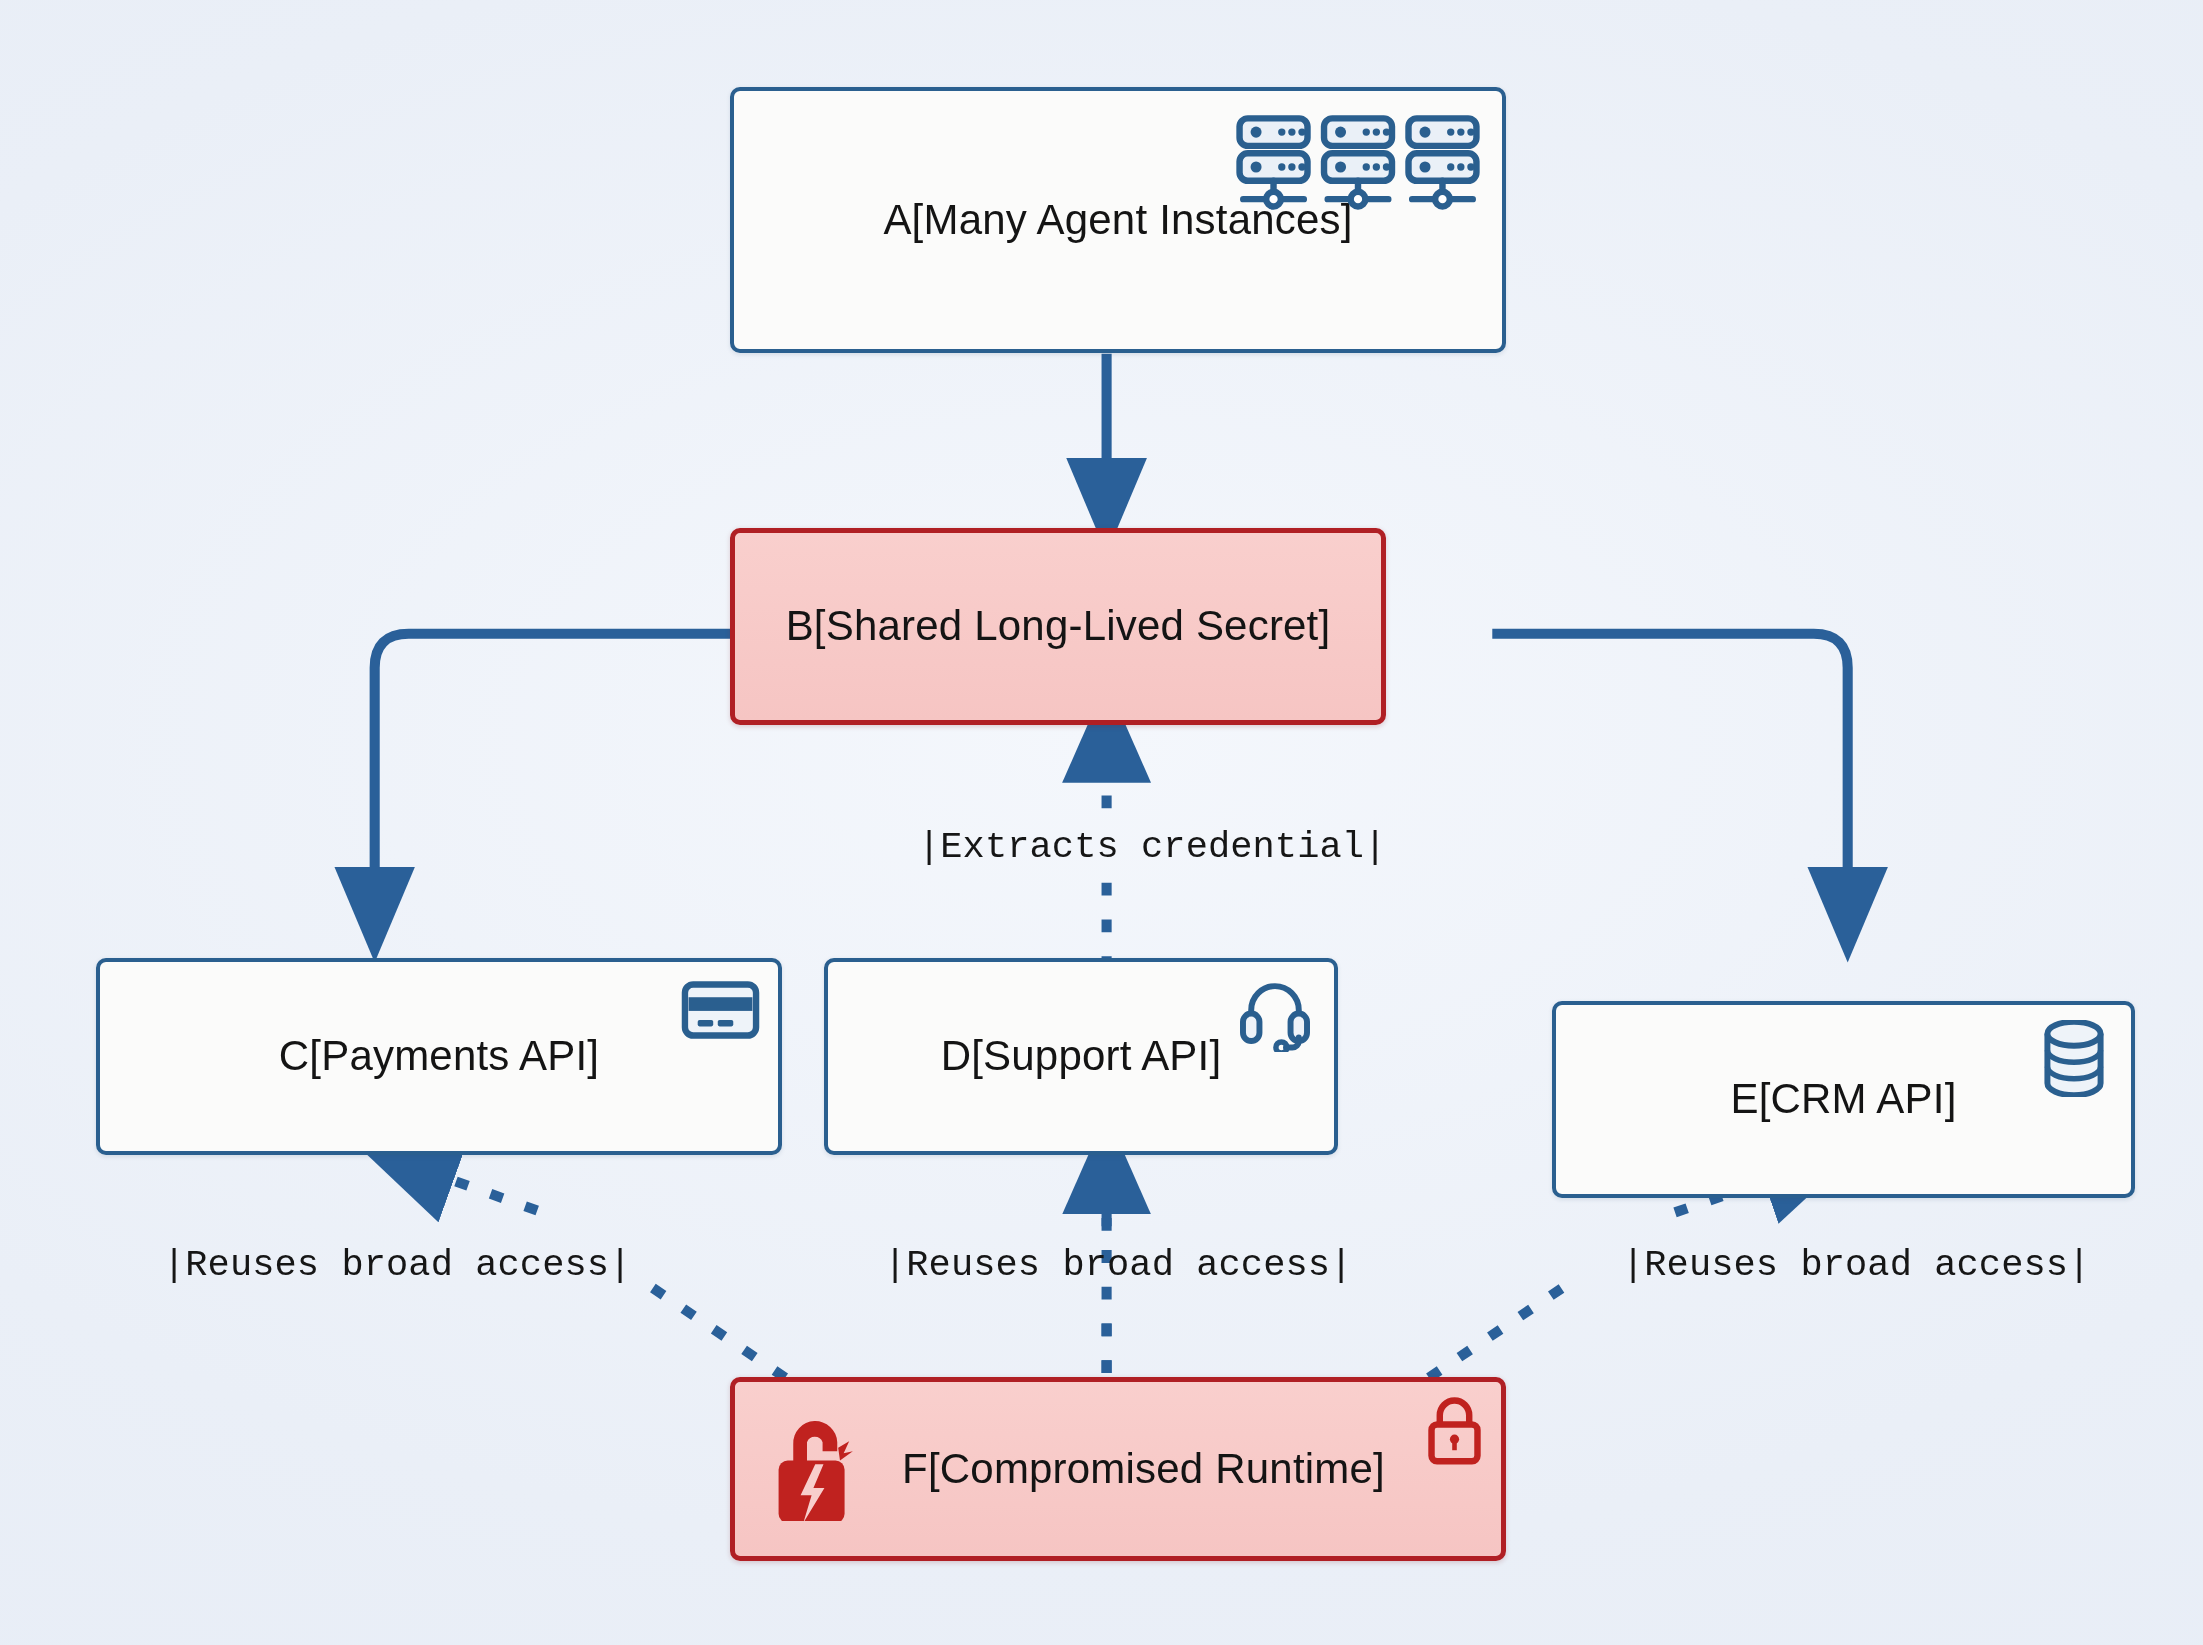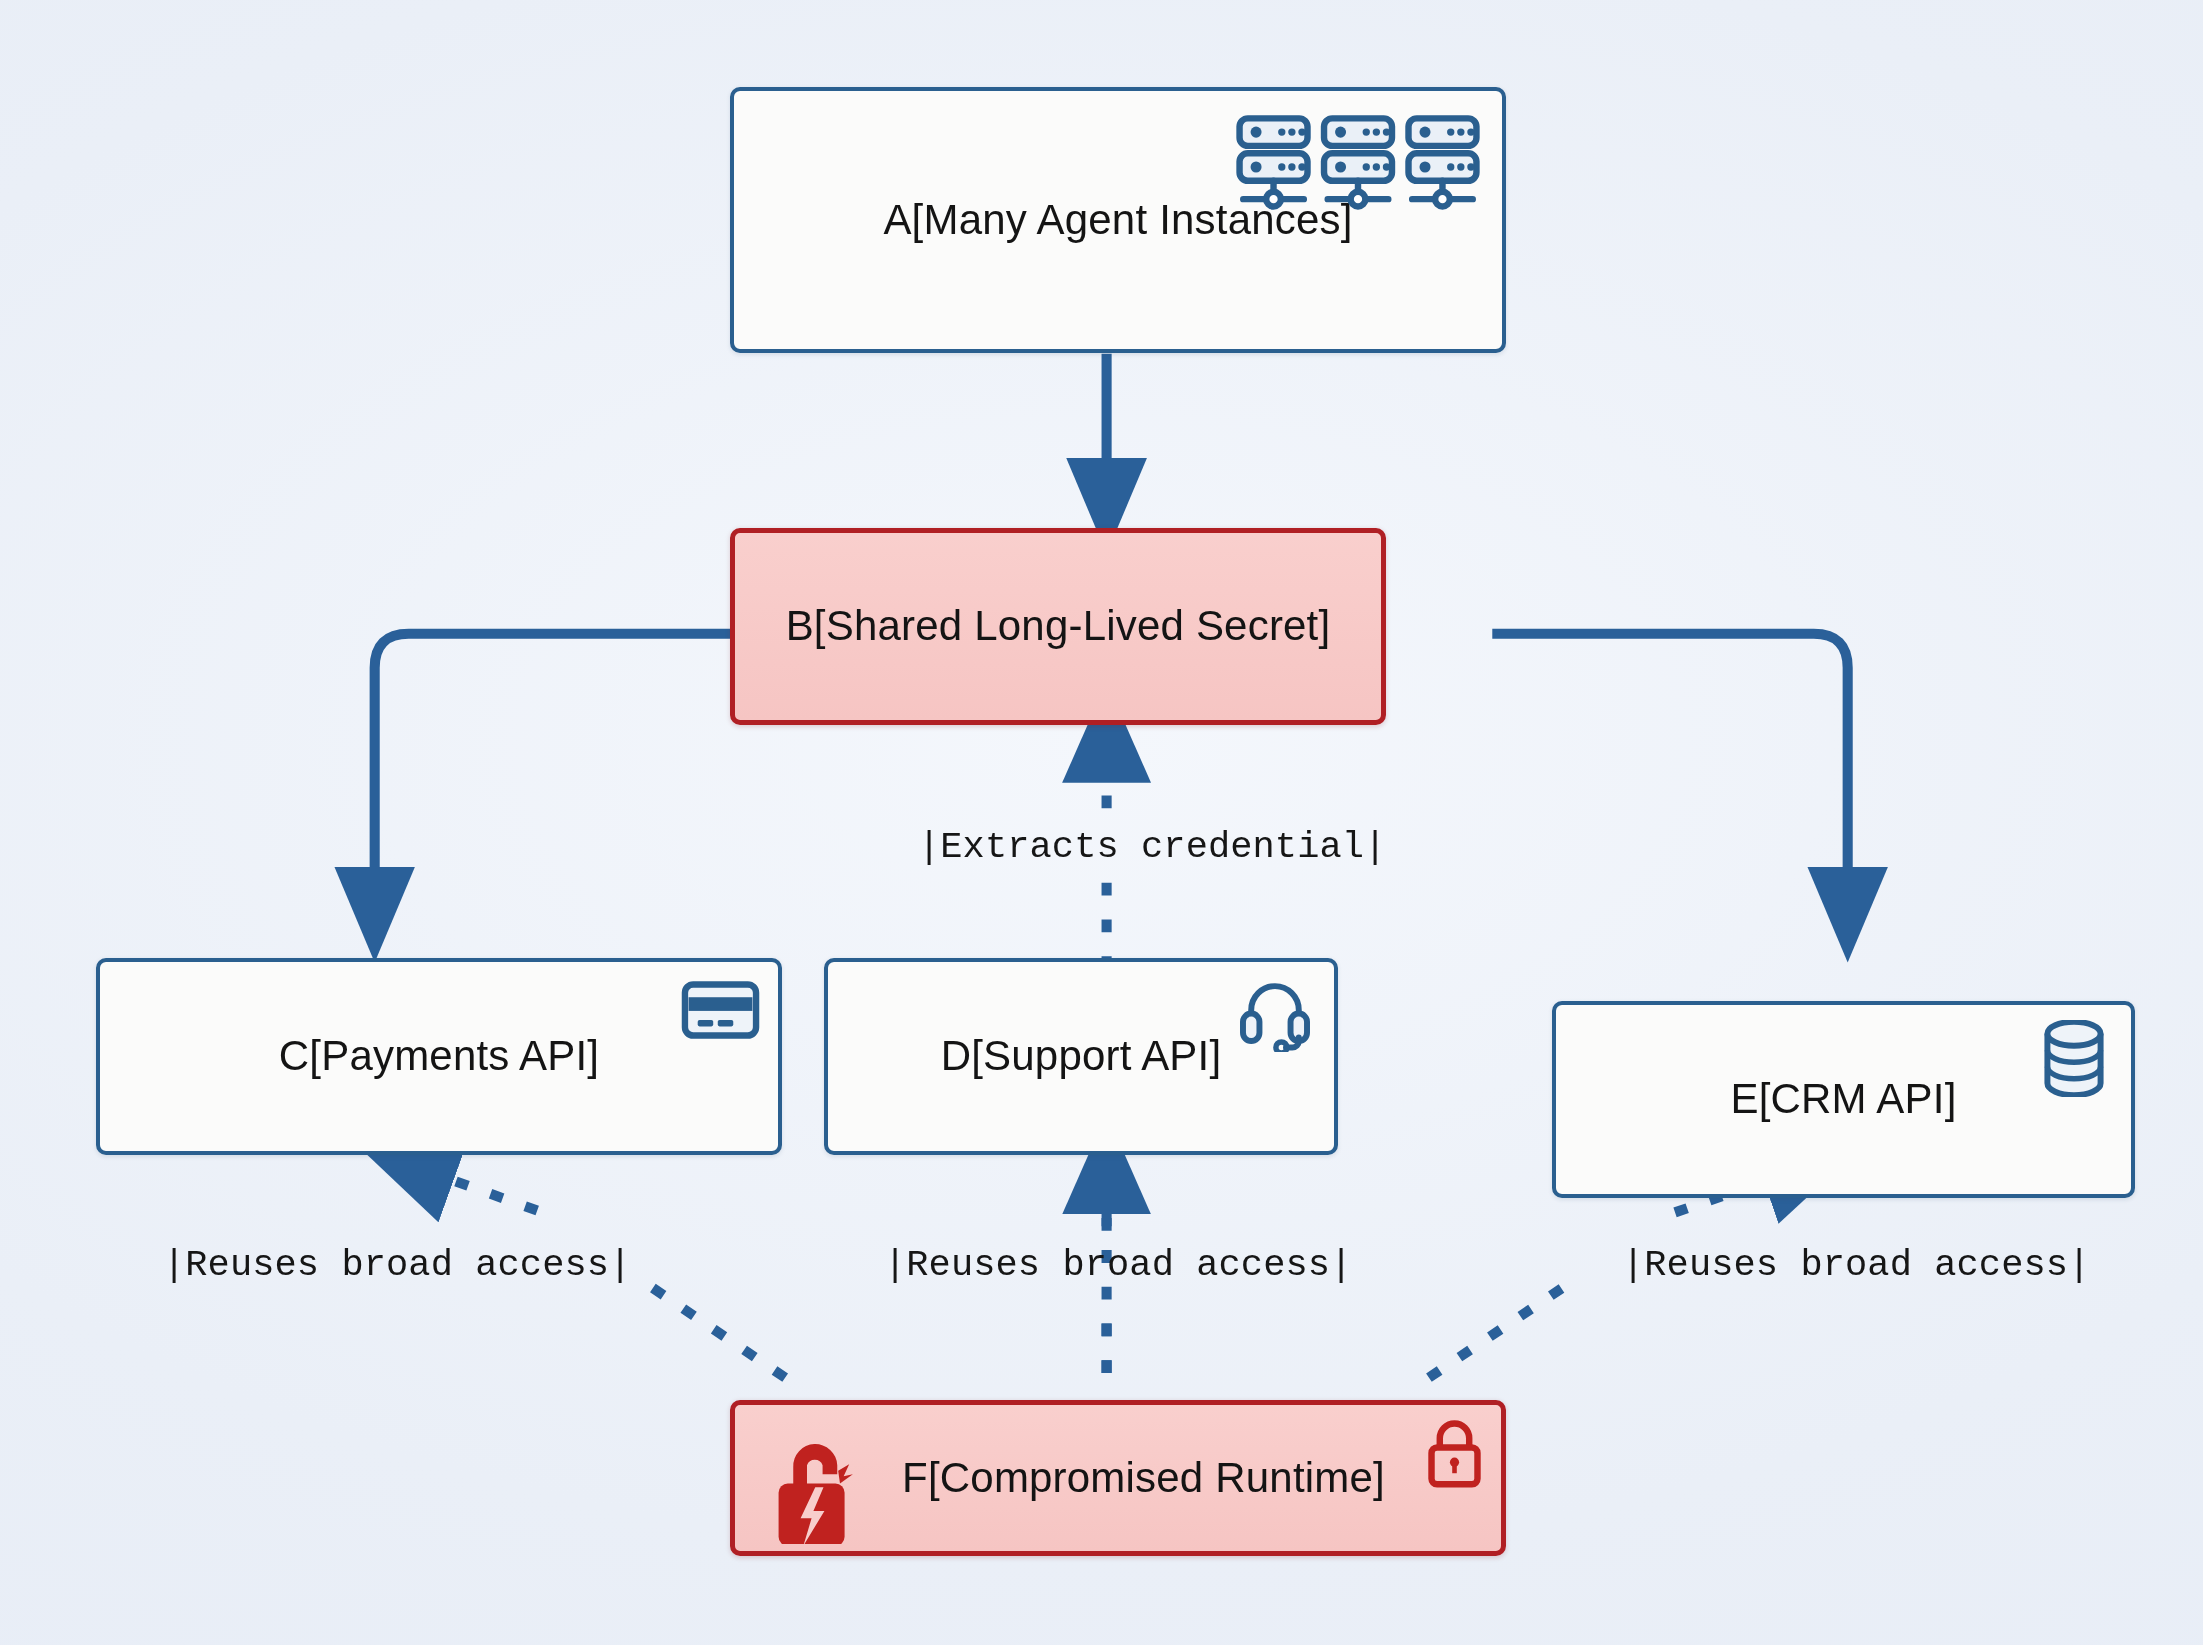--- a/index.html
+++ b/index.html
@@ -177,21 +177,21 @@
         <path d="M7,15 L7,69 A29,13 0 0 0 65,69 L65,15"></path>
         <ellipse cx="36" cy="15" rx="29" ry="13"></ellipse>
       </g>
       <g fill="none" stroke="#2a5f8f" stroke-width="6">
         <path d="M7,33 A29,13 0 0 0 65,33"></path>
         <path d="M7,51 A29,13 0 0 0 65,51"></path>
       </g>
     </svg>
   </div>
 
-  <div class="node node-red" style="left:730px;top:1377px;width:776px;height:156px;margin-top:23px;">
+  <div class="node node-red" style="left:730px;top:1377px;width:776px;height:184px;">
     <span class="node-label" style="margin-left:51px;">F[Compromised Runtime]</span>
 
     <svg class="corner-icon" style="left:37px;top:29px;" width="92" height="110" viewBox="0 0 100 120">
       <path d="M23,56 L23,36 A24,24 0 0 1 71,34 L71,44 L55,44 L55,34
                A9,9 0 0 0 38,34 L38,56 Z" fill="#c0221f"></path>
       <path d="M72,40 L84,33 L78,46 L88,44 L74,54 Z" fill="#c0221f"></path>
       <rect x="7" y="54" width="72" height="68" rx="10" fill="#c0221f"></rect>
       <path d="M47,58 L31,92 L43,92 L34,122 L57,84 L45,84 L56,58 Z" fill="#f8cecc"></path>
     </svg>
 

